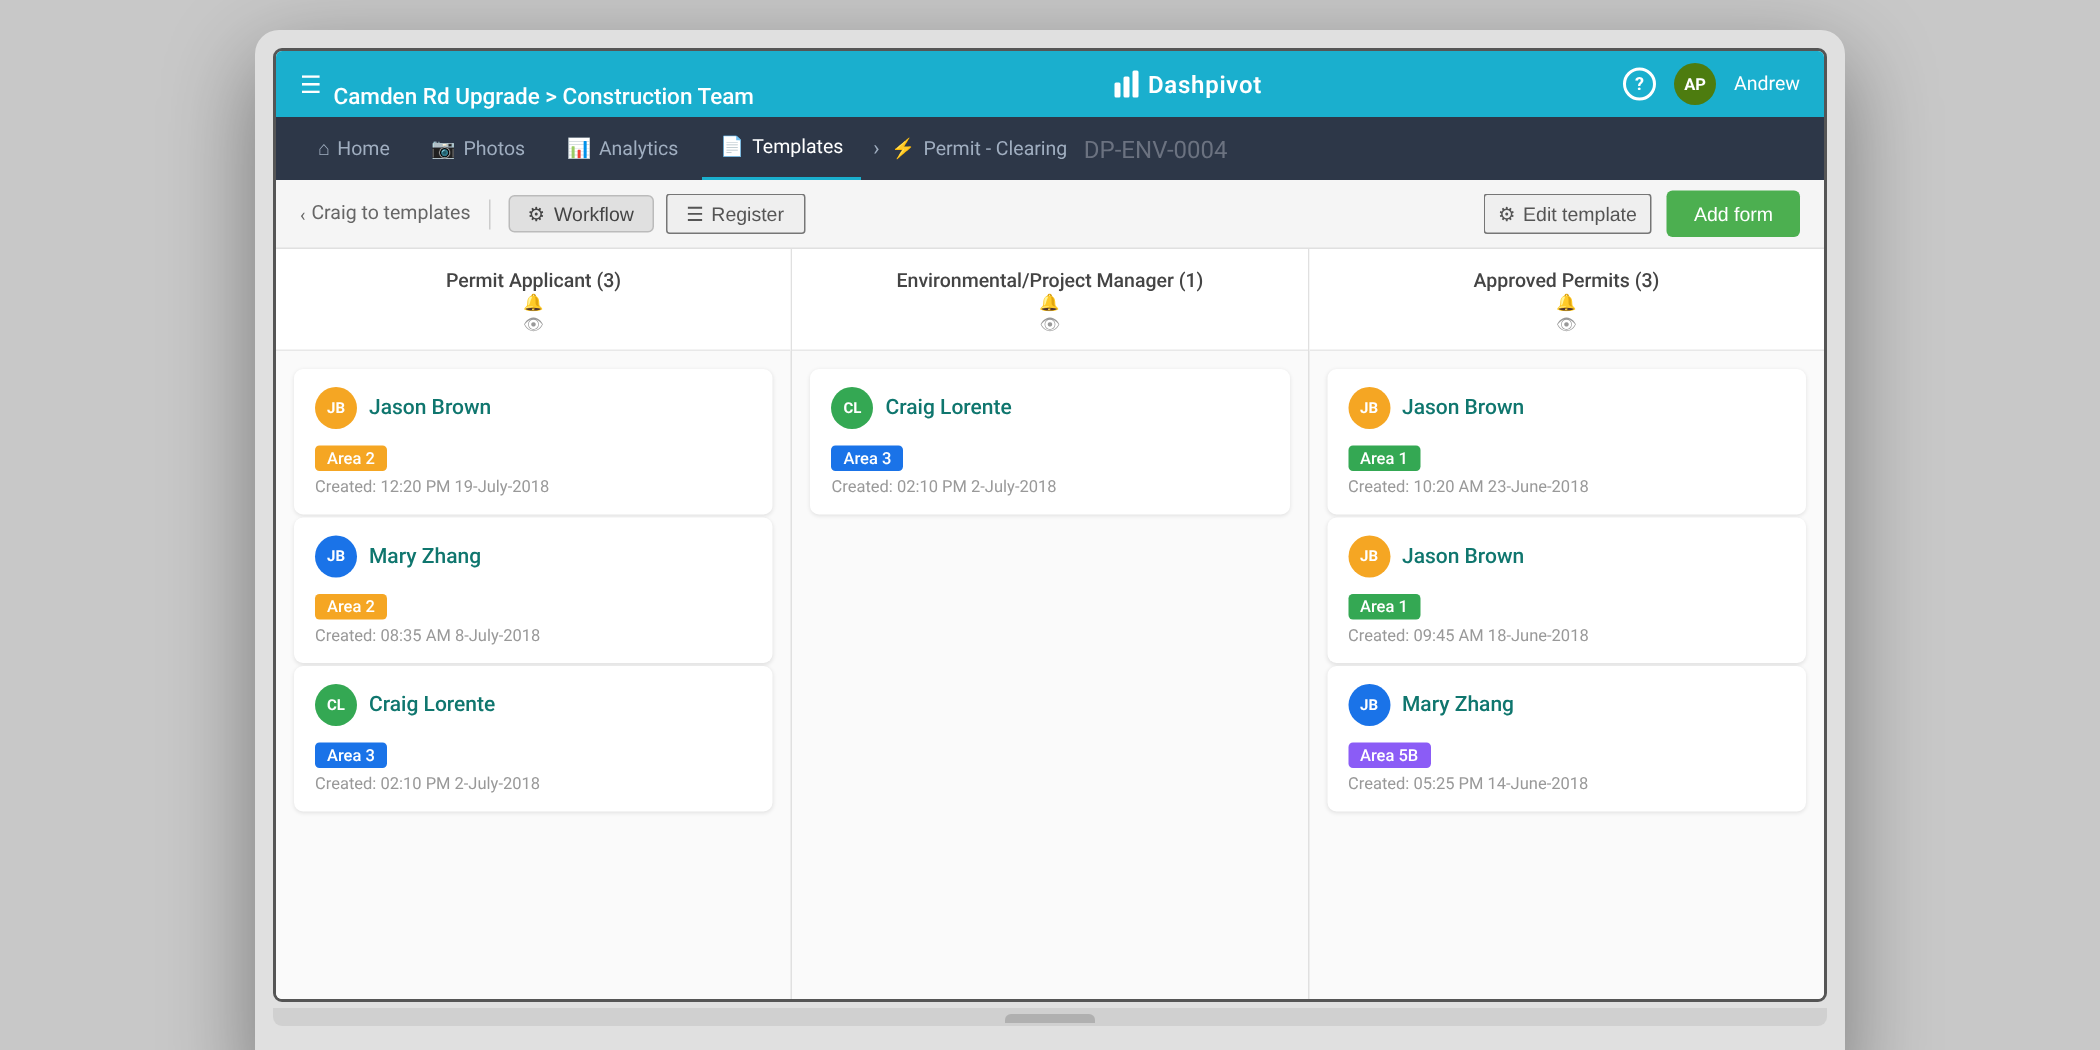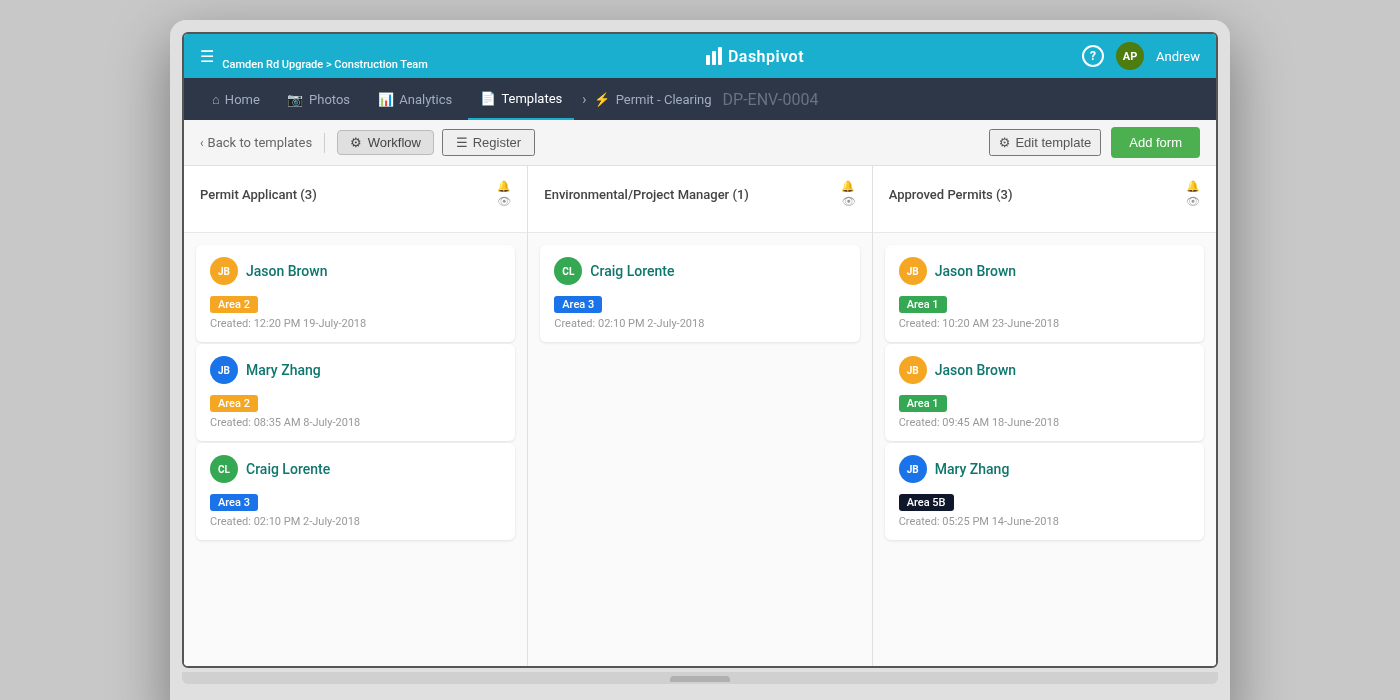--- a/index.html
+++ b/index.html
@@ -45,21 +45,21 @@
     }
 
     .hamburger {
       color: white;
       font-size: 16px;
       cursor: pointer;
     }
 
     .breadcrumb-top {
       color: white;
-      font-size: 11px;
+      font-size: 15px;
       font-weight: 500;
       margin-top: 16px;
     }
 
     .top-bar-center {
       display: flex;
       align-items: center;
       gap: 6px;
     }
 
@@ -276,23 +276,24 @@
     }
 
     .kanban-column:last-child {
       border-right: none;
     }
 
     .column-header {
       display: flex;
       align-items: center;
       justify-content: space-between;
-      padding: 14px 16px 24px;
+      padding: 14px 16px 10px;
       background: white;
       border-bottom: 1px solid #e8e8e8;
+      flex-direction: column;
     }
 
     .column-title {
       font-size: 13px;
       color: #444;
       font-weight: 500;
     }
 
     .column-icons {
       display: flex;
@@ -430,21 +431,21 @@
         <span>⚡</span>
         <span>Permit - Clearing</span>
         <span class="permit-code">DP-ENV-0004</span>
       </div>
     </div>
 
     <div class="toolbar">
       <div class="toolbar-left">
         <a class="back-link">
           <span class="back-arrow">‹</span>
-          <span>Back to templates</span>
+          <span>Craig to templates</span>
         </a>
         <div class="toolbar-divider"></div>
         <button class="workflow-btn active">
           <span>⚙</span>
           <span>Workflow</span>
         </button>
         <button class="register-btn">
           <span>☰</span>
           <span>Register</span>
         </button>
@@ -510,21 +511,21 @@
                 <div class="avatar" style="background: rgb(245, 166, 35);">JB</div>
                 <span class="card-name">Jason Brown</span>
               </div><div class="area-badge" style="background: rgb(52, 168, 83);">Area 1</div><div class="card-date">Created: 10:20 AM 23-June-2018</div></div>
             <div class="card"><div class="card-header">
                 <div class="avatar" style="background: rgb(245, 166, 35);">JB</div>
                 <span class="card-name">Jason Brown</span>
               </div><div class="area-badge" style="background: rgb(52, 168, 83);">Area 1</div><div class="card-date">Created: 09:45 AM 18-June-2018</div></div>
             <div class="card"><div class="card-header">
                 <div class="avatar" style="background: rgb(26, 115, 232);">JB</div>
                 <span class="card-name">Mary Zhang</span>
-              </div><div class="area-badge" style="background: #0f172a;">Area 5B</div><div class="card-date">Created: 05:25 PM 14-June-2018</div></div>
+              </div><div class="area-badge" style="background: #8b5cf6;">Area 5B</div><div class="card-date">Created: 05:25 PM 14-June-2018</div></div>
           </div>
         </div>
       </div>
 
   </div>
   <div class="laptop-bottom">
     <div class="notch"></div>
   </div>
 </div>
 

